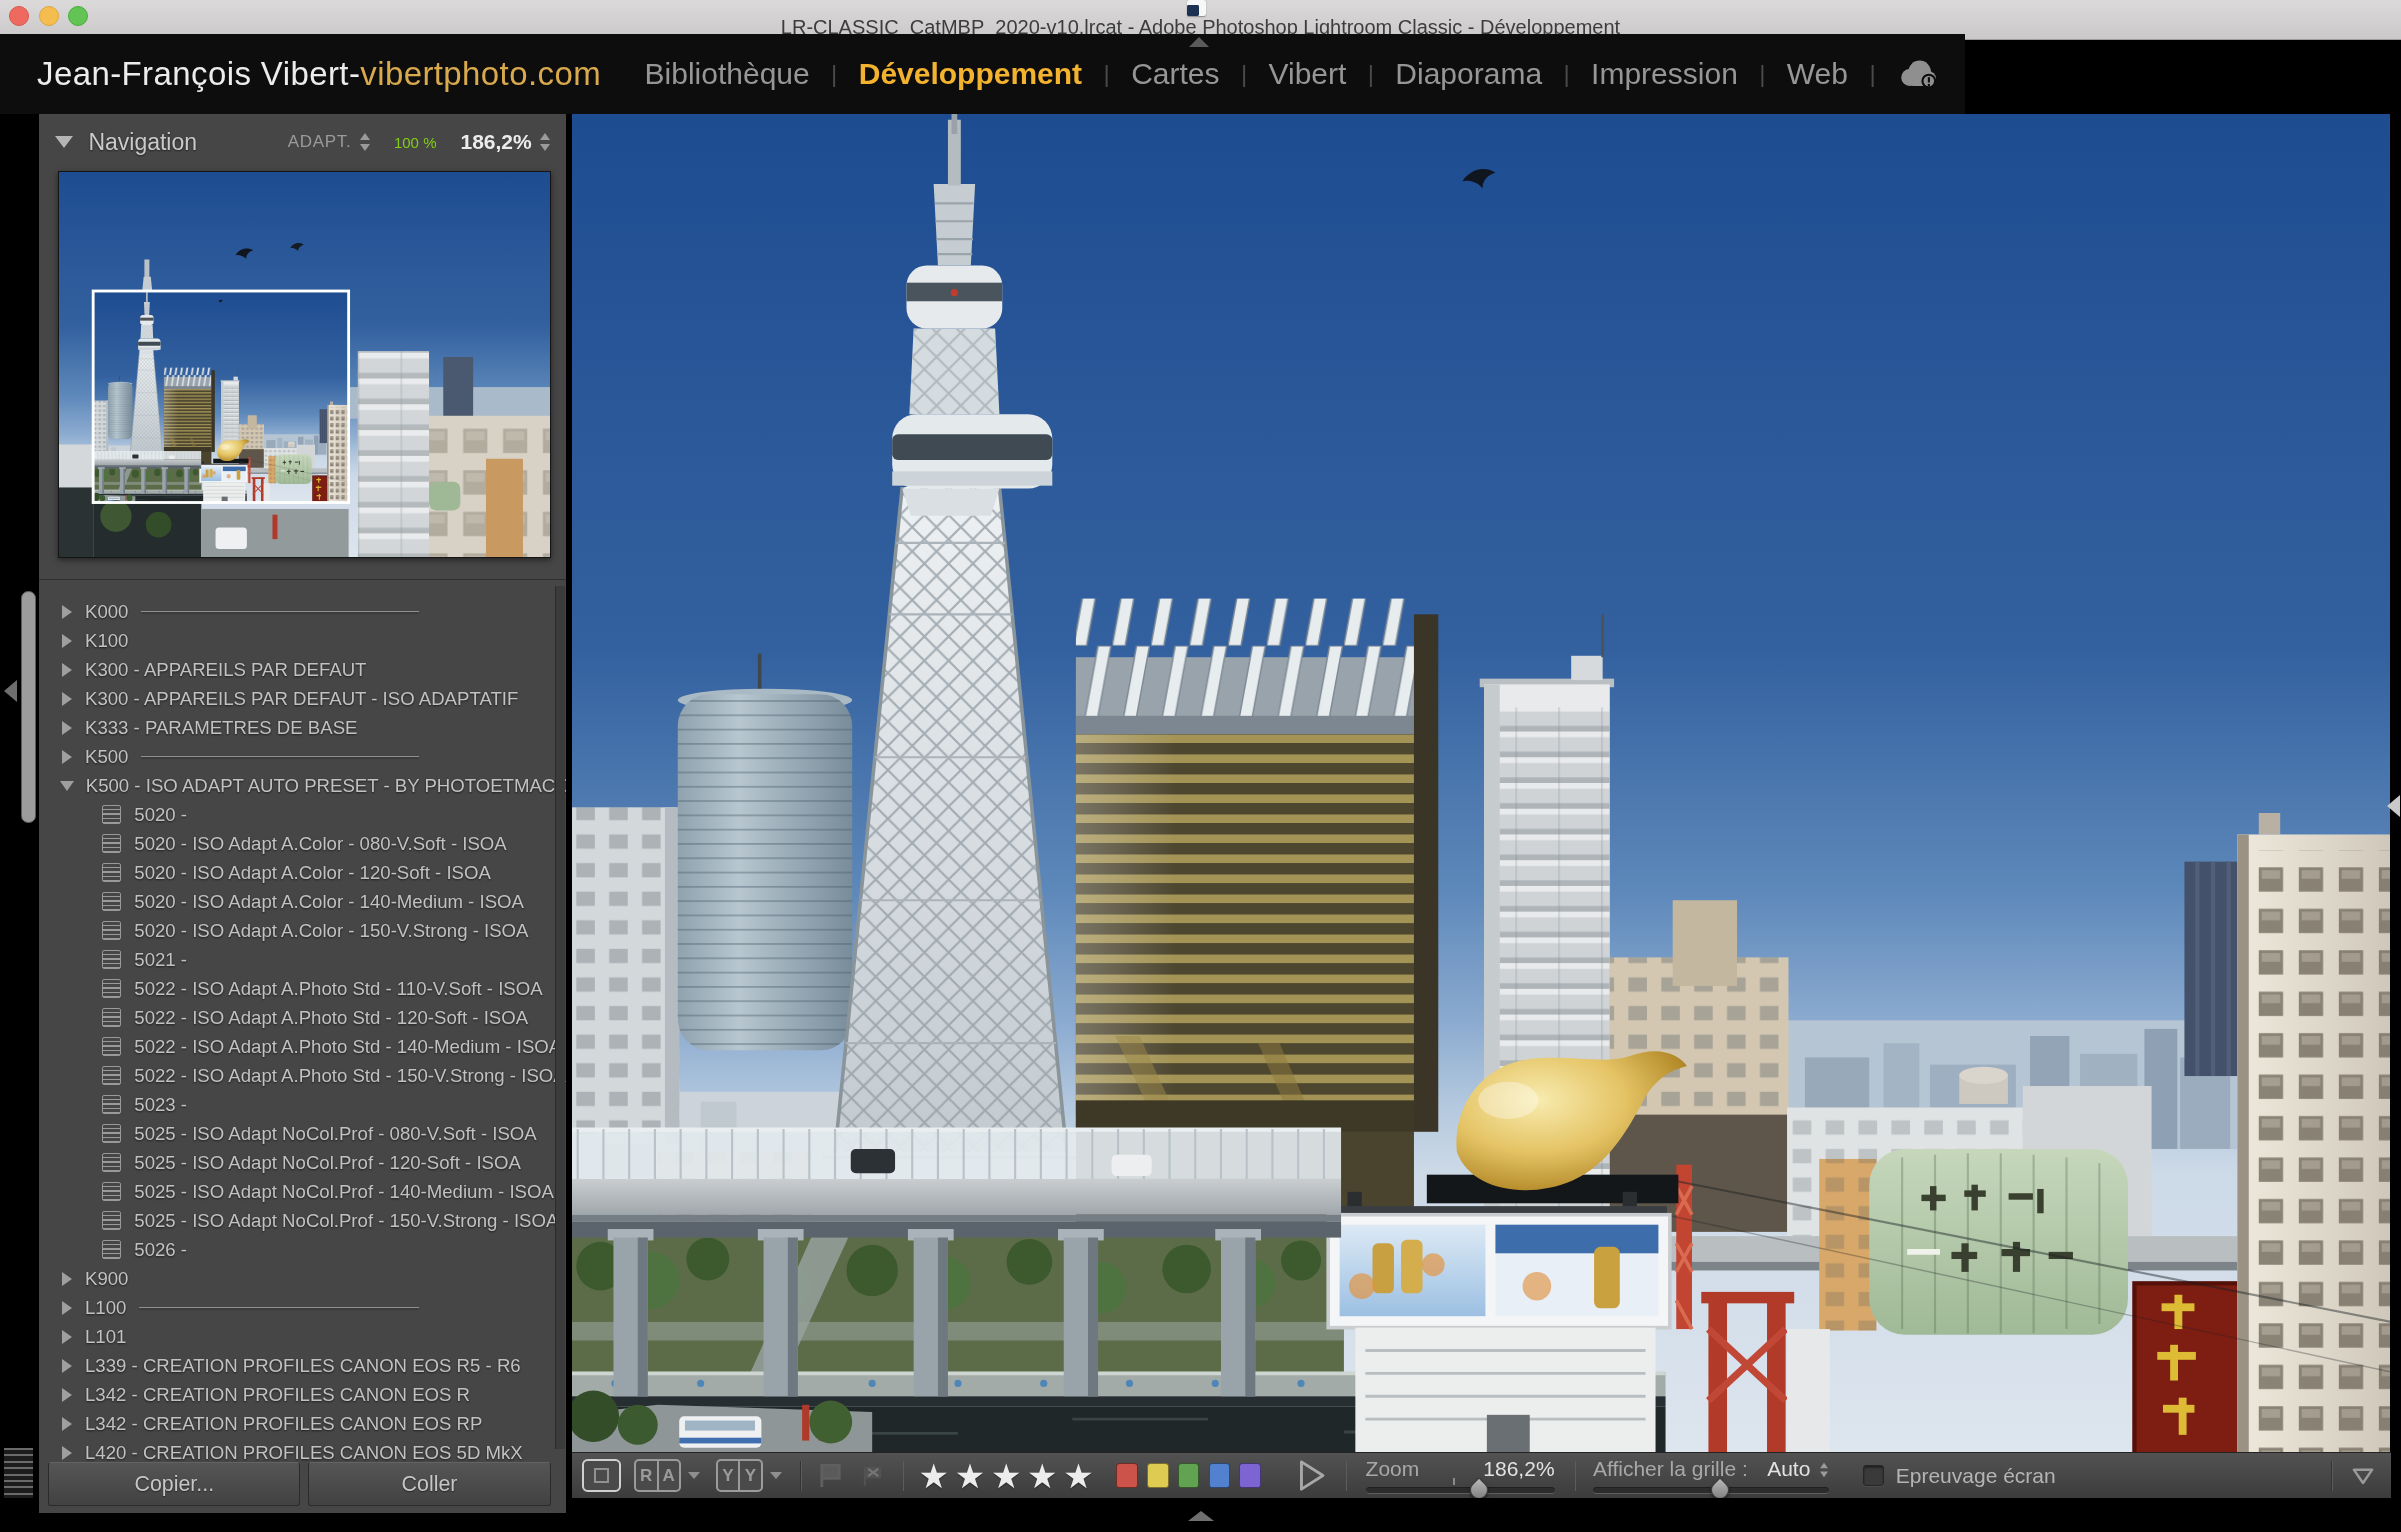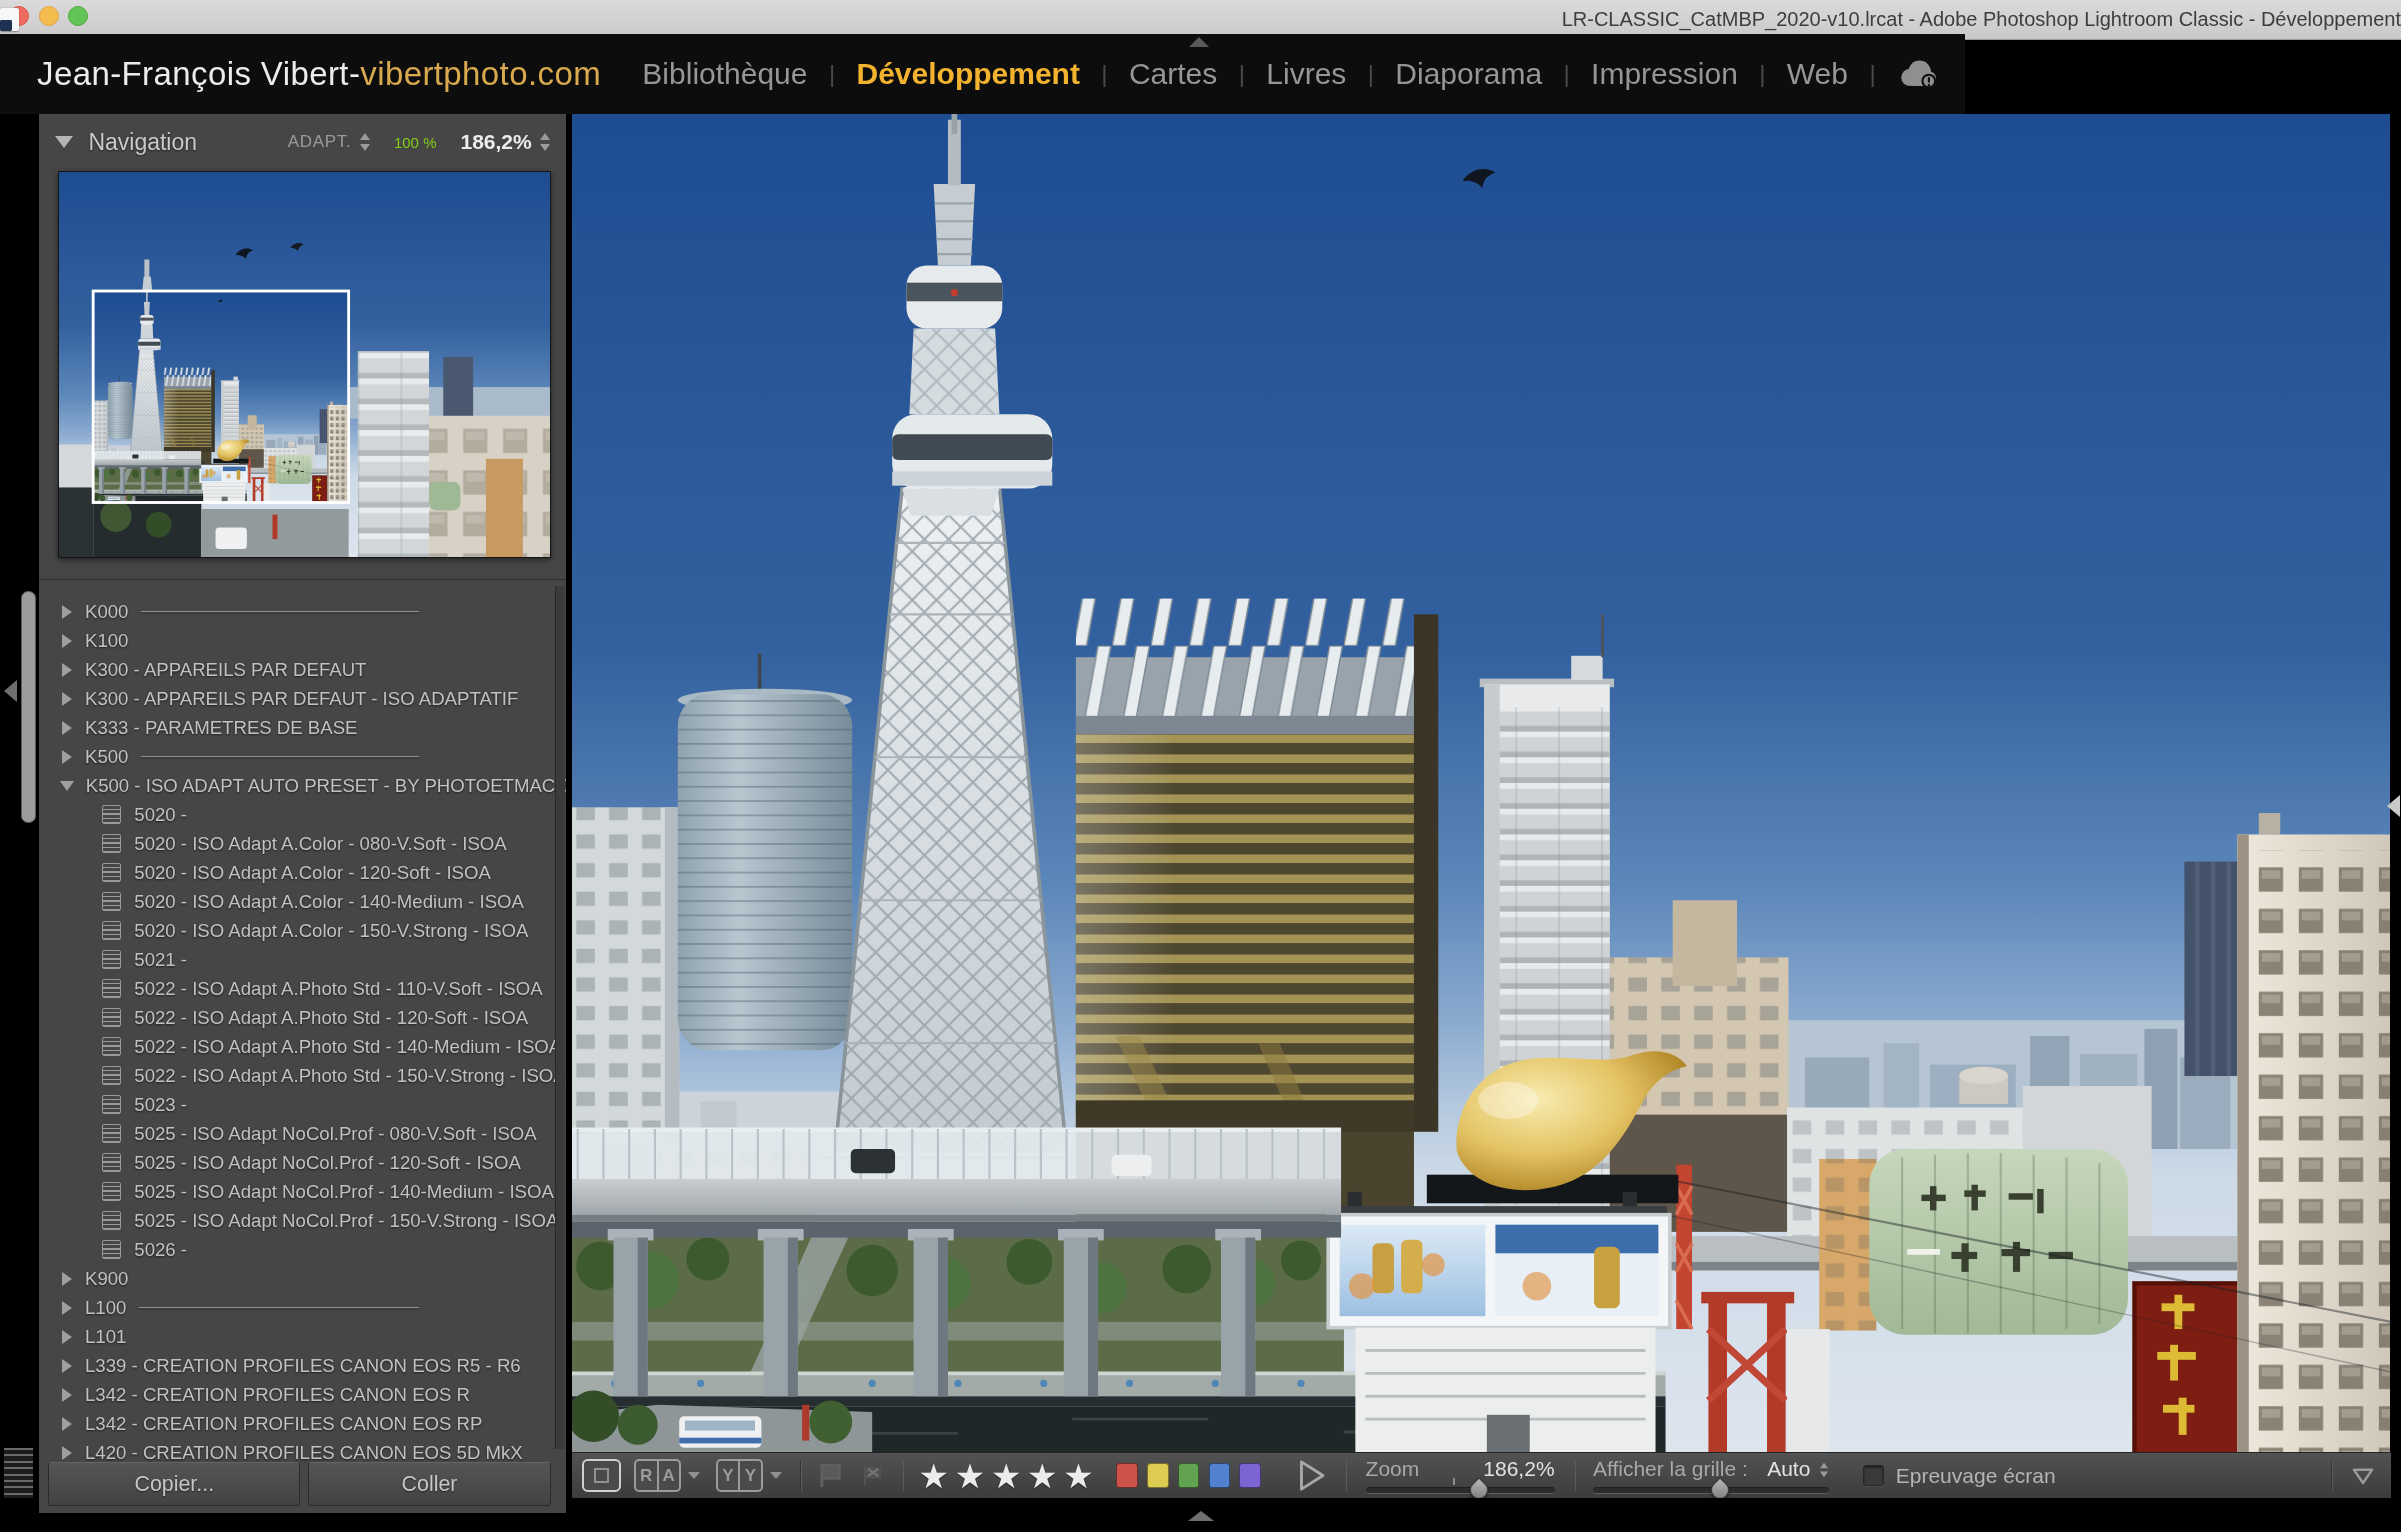--- a/index.html
+++ b/index.html
@@ -2,22 +2,22 @@
 <html style="font-size:11.4px"><head>
 <meta charset="utf-8">
 <style>
   html,body{margin:0;padding:0;background:#000;}
   *{box-sizing:border-box;}
   .app{position:relative;width:2401px;height:1532px;background:#000;overflow:hidden;
        font-family:"Liberation Sans","DejaVu Sans",sans-serif;}
 
   
   .titlebar{position:absolute;left:0;top:0;width:2401px;height:40px;
-    background:linear-gradient(#dbd9d9,#cac8c8);display:flex;align-items:center;justify-content:space-between;
-    border-bottom:0.7px solid #9e9c9c;}
+    background:linear-gradient(#dbd9d9,#cac8c8);display:flex;align-items:center;justify-content:flex-start;
+    border-bottom:0.7px solid #9e9c9c;flex-direction:column;}
   .tl{position:absolute;top:6.4px;width:20px;height:20px;border-radius:50%;}
   .tl.red{left:9.3px;background:#ee6a5f;border:0.7px solid #d8564b;}
   .tl.yel{left:39px;background:#f5bd4f;border:0.7px solid #dfa63d;}
   .tl.grn{left:68px;background:#61c455;border:0.7px solid #4aad3d;}
   .doc-ico{width:18.6px;height:23px;background:#f5f7f9;border-radius:2.1px;position:relative;margin-right:8.6px;
     box-shadow:0 0.7px 1.4px rgba(0,0,0,.35);}
   .doc-ico::after{content:"";position:absolute;left:0;bottom:0;width:12px;height:10.7px;background:#1d3152;border-radius:1.4px;}
   .title-text{font-size:20px;color:#3d3d3d;}
 
   
@@ -496,21 +496,21 @@
         <span class="id-name"> - </span>
         <span class="id-site">vibertphoto.com</span>
     </div>
     <div class="modules" id="modules">
       <span class="mod">Bibliothèque</span>
         <span class="mod-sep">|</span>
         <span class="mod active">Développement</span>
         <span class="mod-sep">|</span>
         <span class="mod">Cartes</span>
         <span class="mod-sep">|</span>
-        <span class="mod">Livres</span>
+        <span class="mod">Vibert</span>
         <span class="mod-sep">|</span>
         <span class="mod">Diaporama</span>
         <span class="mod-sep">|</span>
         <span class="mod">Impression</span>
         <span class="mod-sep">|</span>
         <span class="mod">Web</span>
         <span class="mod-sep">|</span>
         <svg id="cloud-icon" width="41" height="30" viewBox="0 0 58 42">
         <g fill="#8f8f8f">
           <circle cx="18" cy="26" r="12"></circle>

